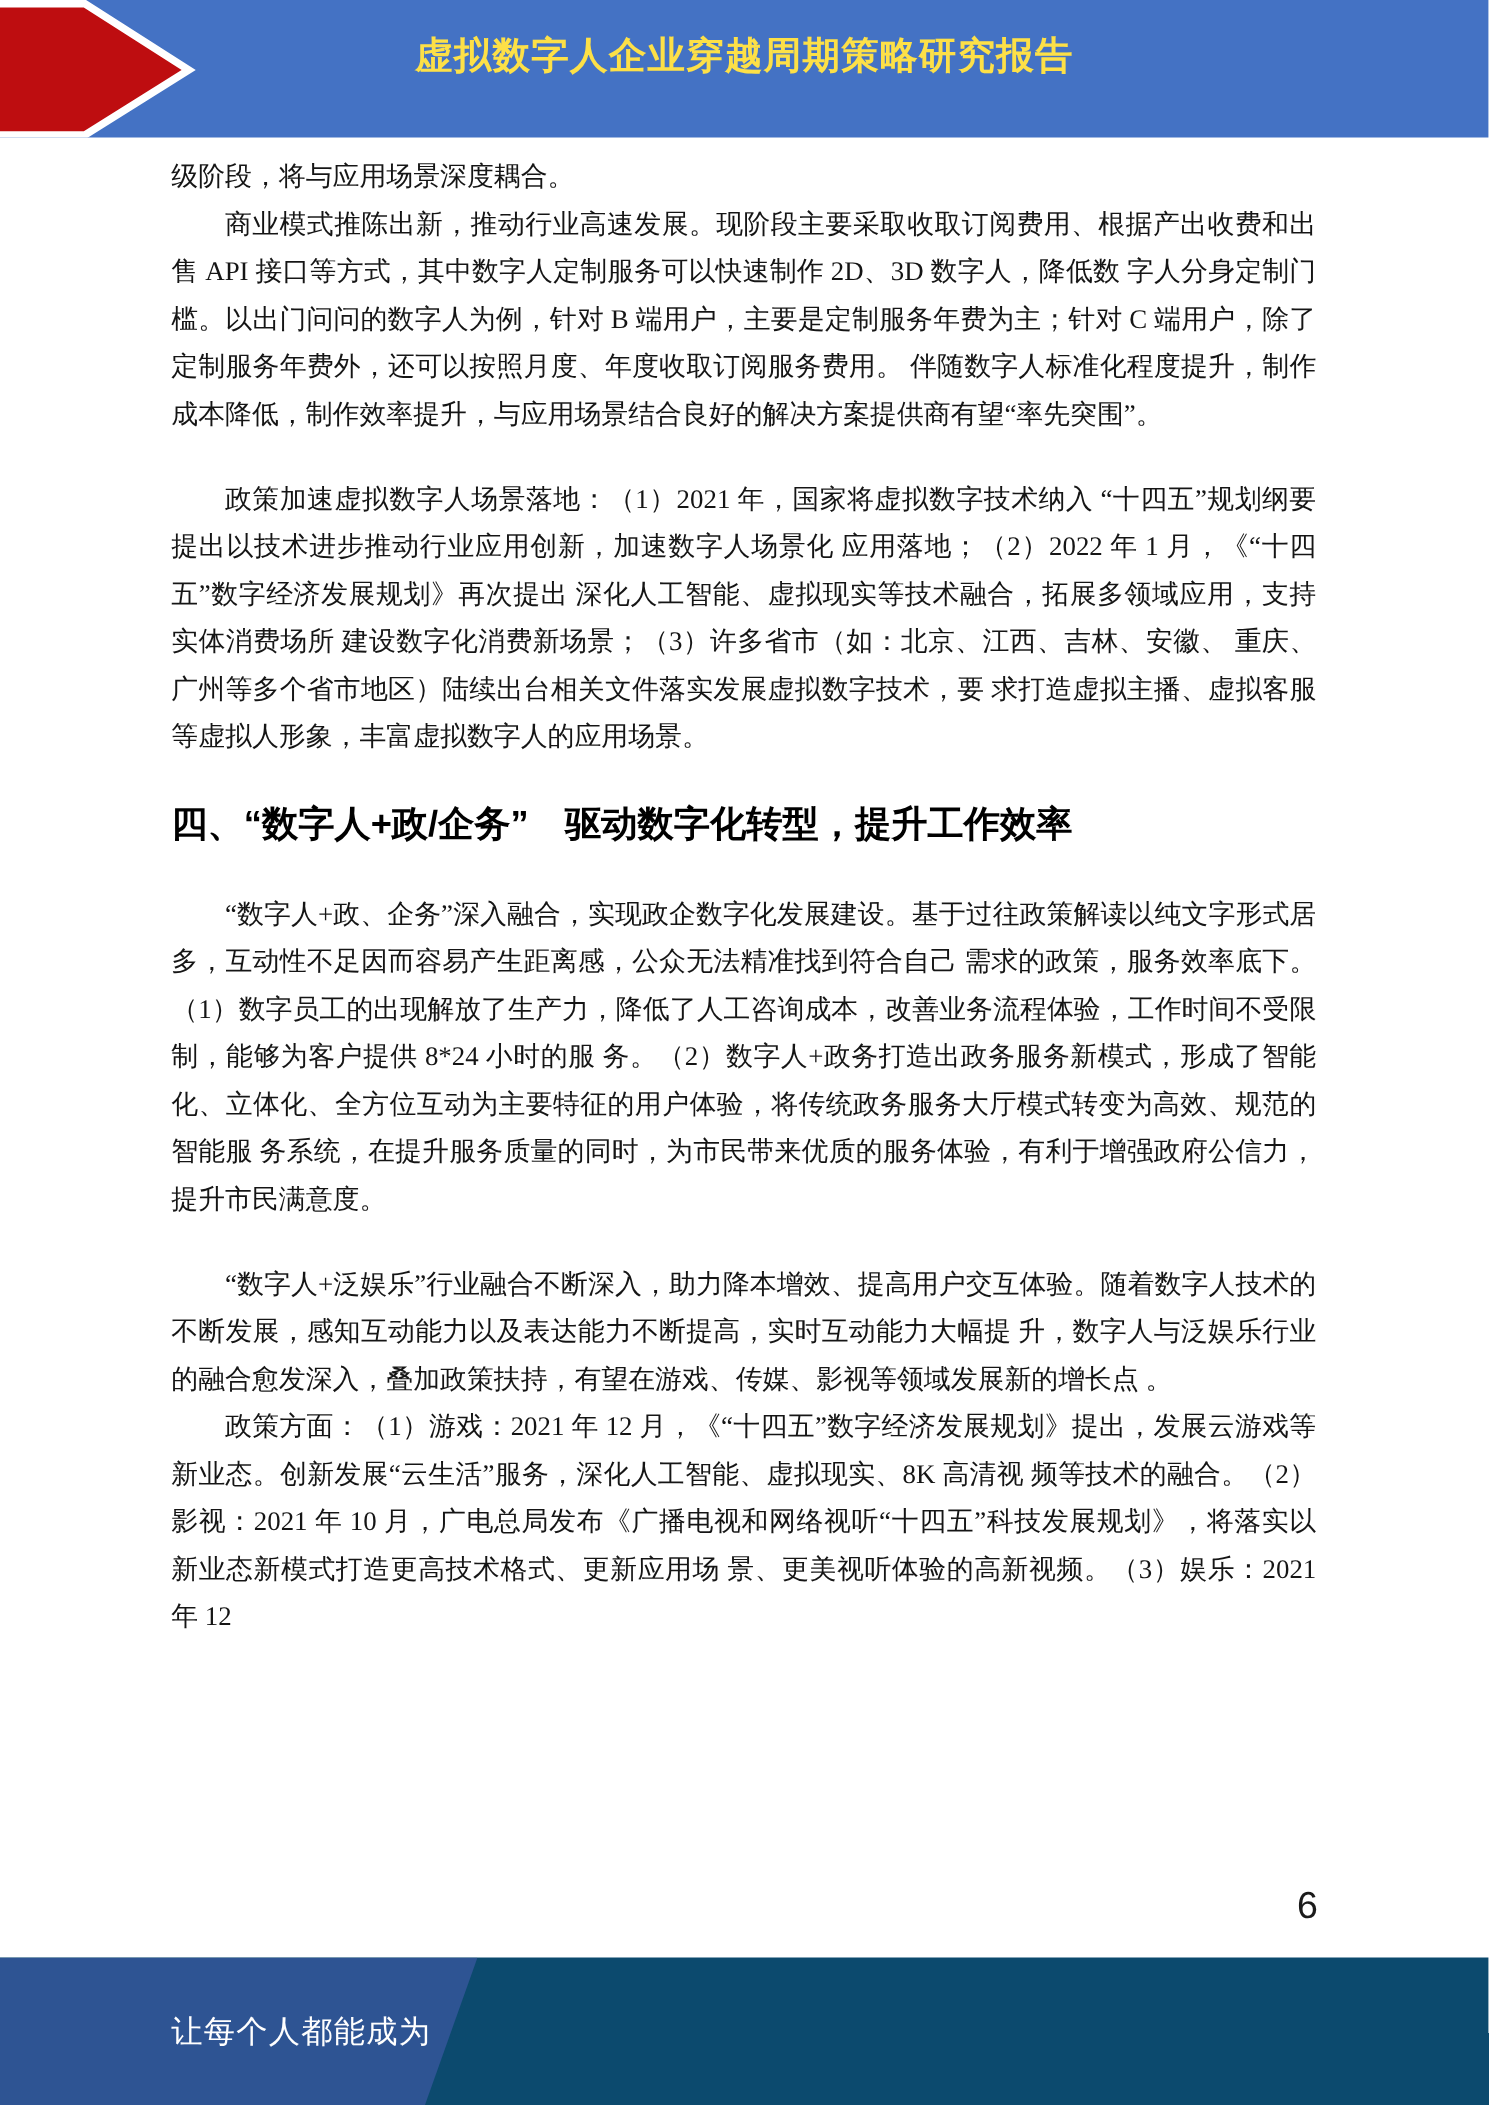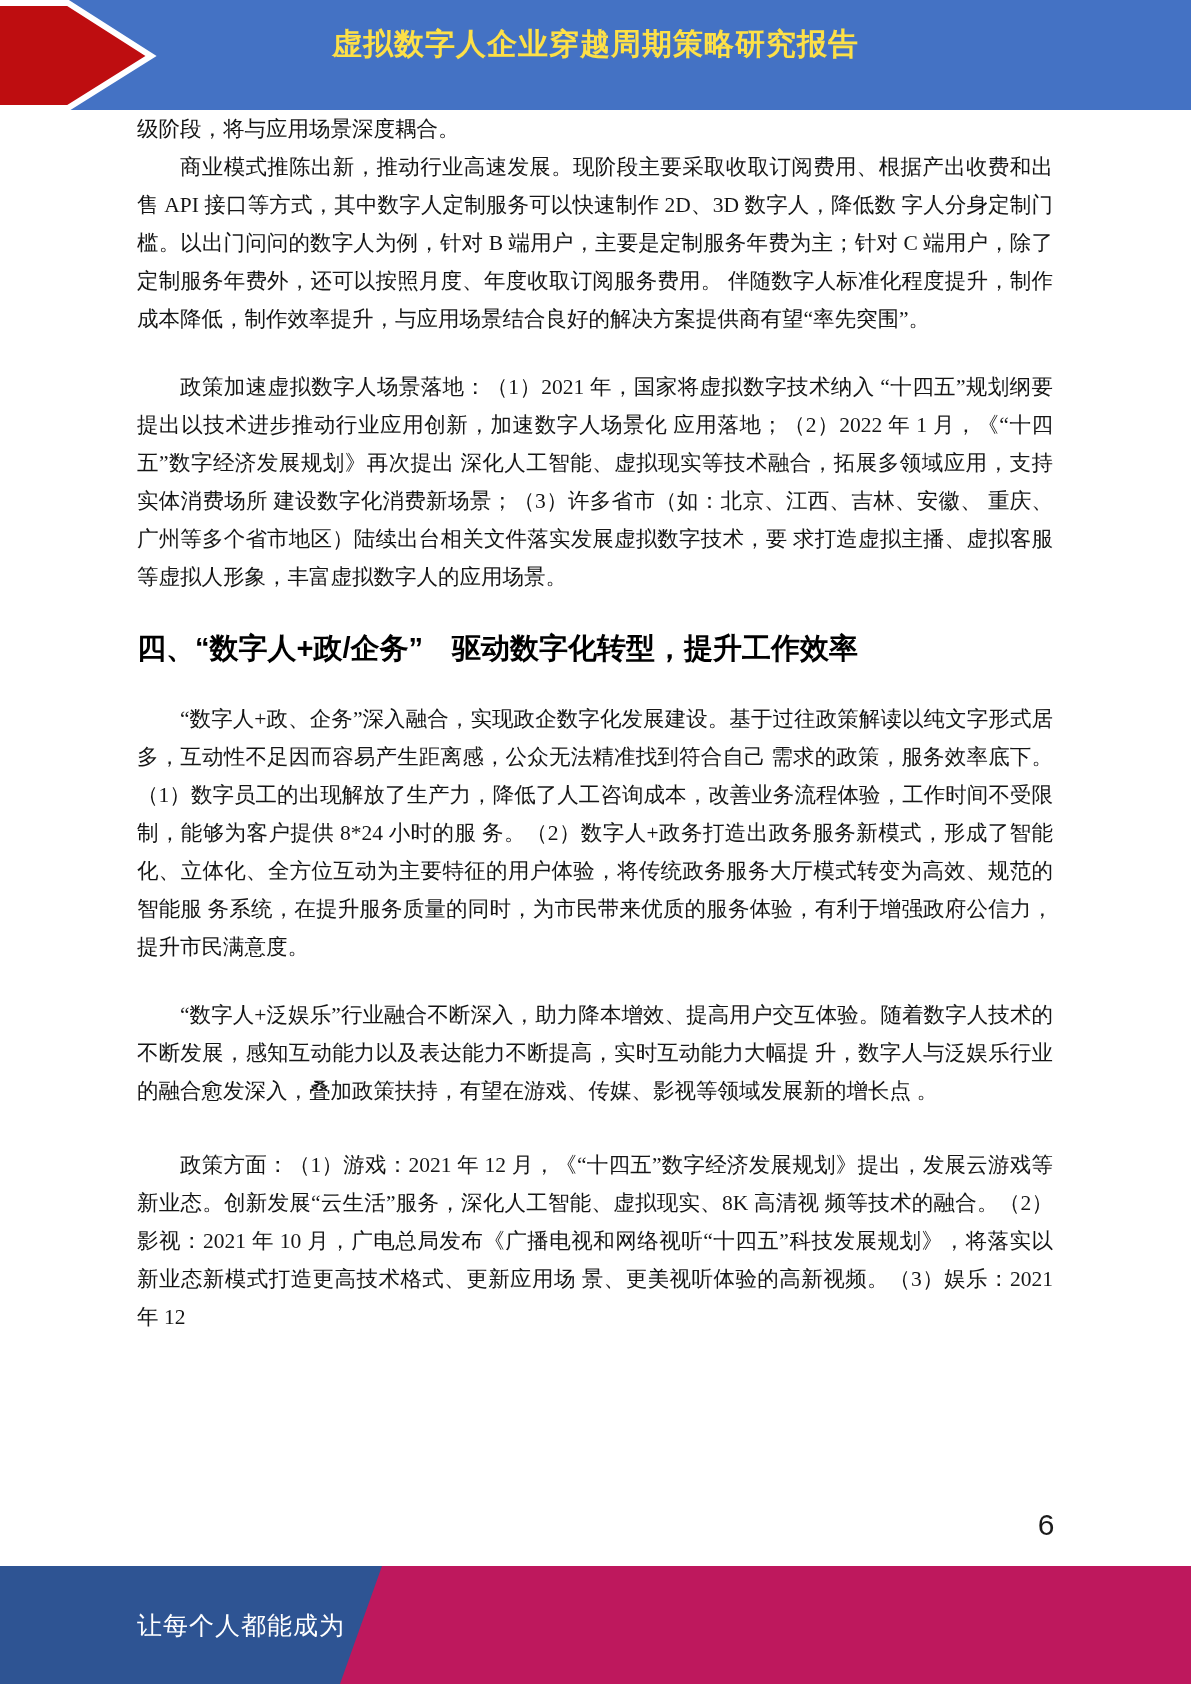--- a/index.html
+++ b/index.html
@@ -51,43 +51,43 @@
   .indent { text-indent: 2em; }
   .h {
     margin: 0;
     font-family: "Liberation Sans", sans-serif;
     font-weight: bold;
     font-size: 29px;
     line-height: 44px;
     color: #000000;
     text-align: left;
   }
-  .mt-12 { margin-top: 0; }
+  .mt-12 { margin-top: 12px; }
   .mt-30 { margin-top: 30px; }
-  .mt-36 { margin-top: 36px; }
+  .mt-36 { }
   .mt-46 { }
 
   
   .pagenum {
     position: absolute;
     left: 1026px;
     top: 1508px;
     width: 40px;
     text-align: center;
     font-family: "Liberation Sans", sans-serif;
     font-size: 30px;
     color: #1b1b1b;
   }
 
   
   .footer {
     position: absolute;
     left: 0; bottom: 0;
     width: 1191px; height: 118px;
-    background: #be185d;
+    background: #0c4a6e;
   }
   .footer-blue {
     position: absolute;
     left: 0; top: 0;
     width: 382px; height: 118px;
     background: #2E5493;
     clip-path: polygon(0 0, 100% 0, 89% 100%, 0 100%);
   }
   .footer-left-text {
     position: absolute;

